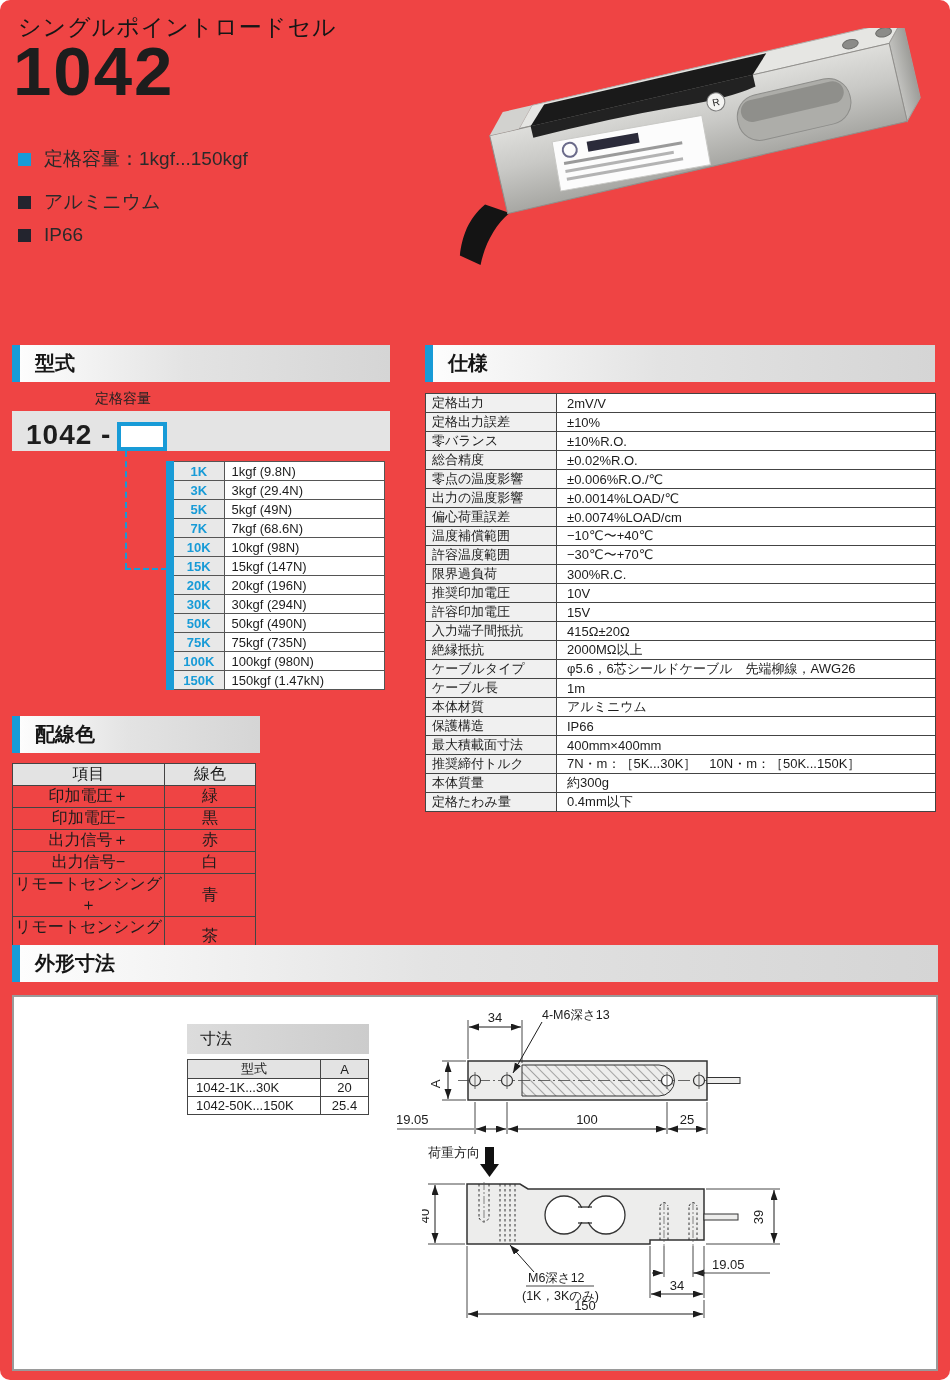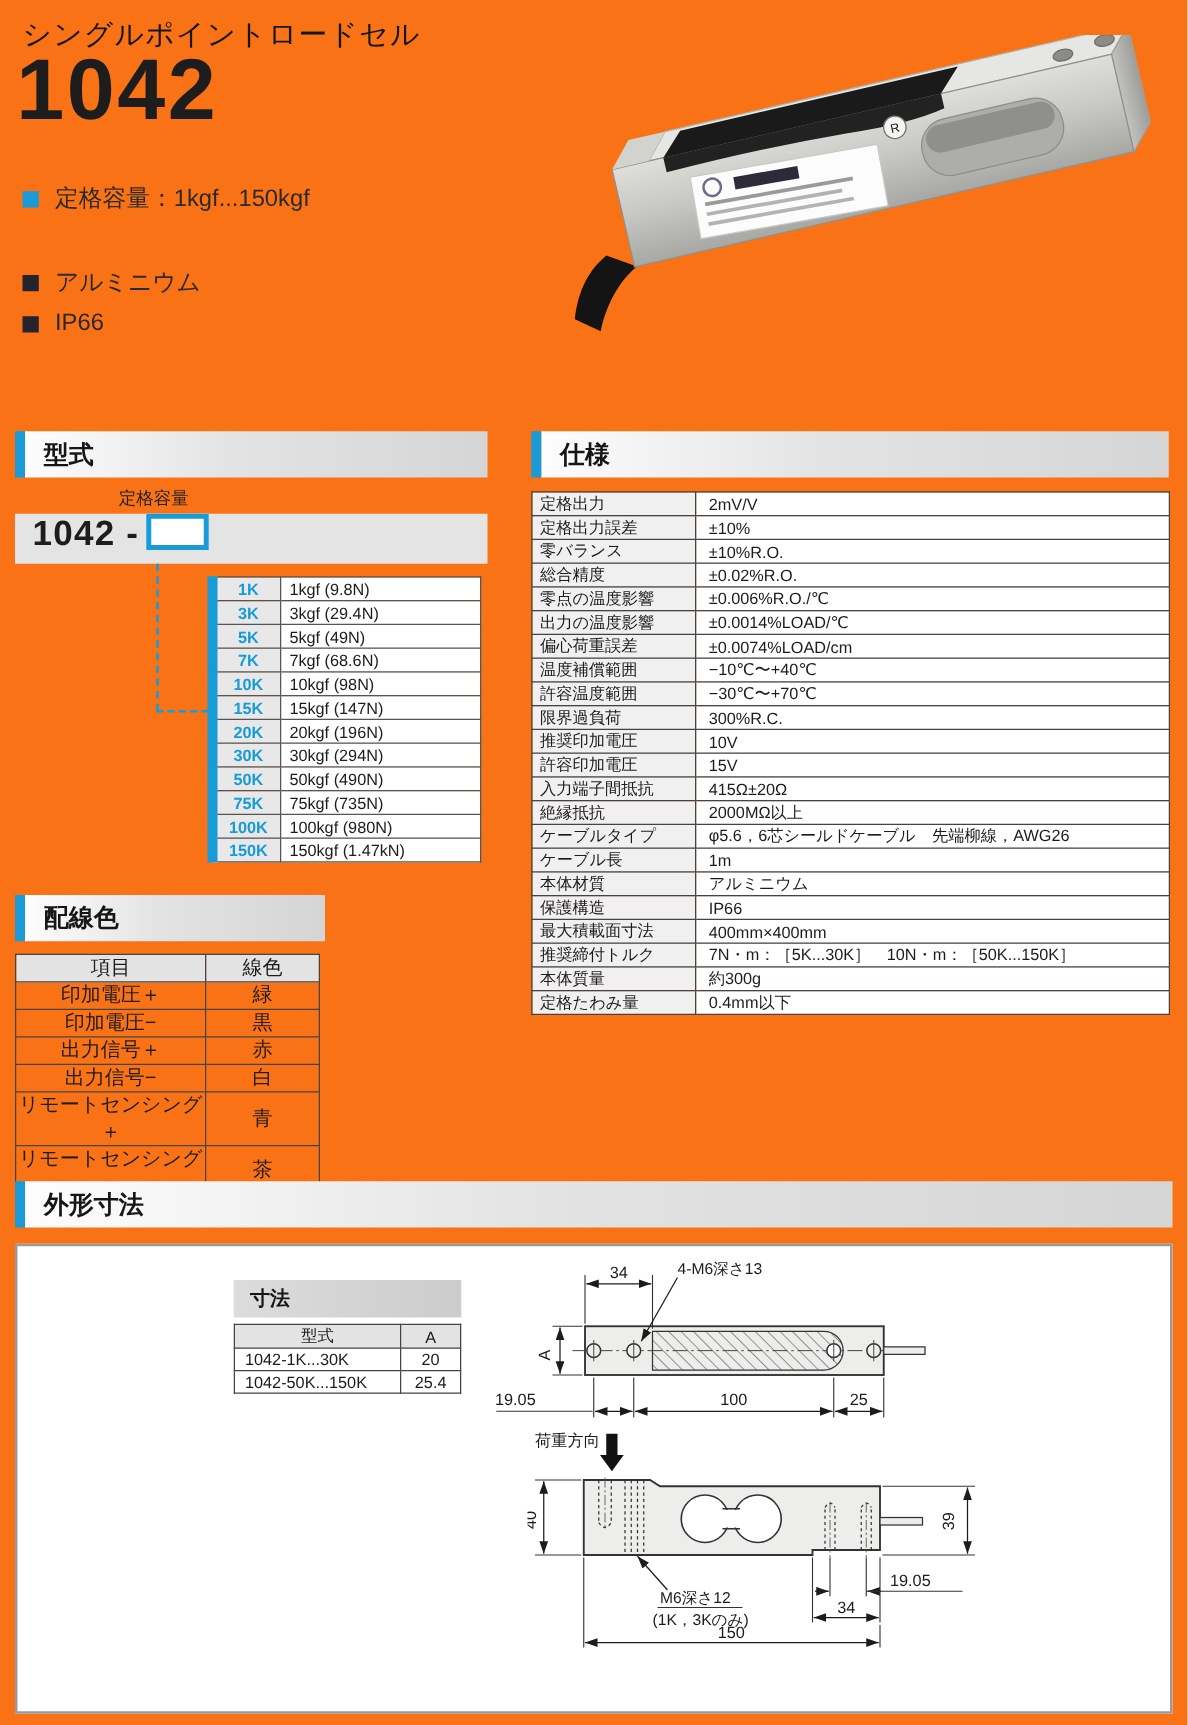--- a/index.html
+++ b/index.html
@@ -1,36 +1,36 @@
 <!DOCTYPE html>
 <html style="--accent: #189bd7;"><head>
 <meta charset="utf-8">
 <style>
   * { margin:0; padding:0; box-sizing:border-box; }
   html,body { background:#fff; }
   body { font-family:"Liberation Sans","DejaVu Sans",sans-serif; color:#1c1c1c; }
-  #page { position:relative; width:950px; height:1380px; background:#f97316; overflow:hidden; }
+  #page { position:relative; width:950px; height:1380px; background:#ef4444; overflow:hidden;border-radius:10px; }
 
   
   .subtitle { position:absolute; left:18px; top:12px; font-size:23px; color:#161616; letter-spacing:1px; }
   .model-number { position:absolute; left:13px; top:36px; font-size:69px; font-weight:800; color:#1d1d1d; line-height:1.05; letter-spacing:2px; }
   .features { position:absolute; left:18px; top:146px; list-style:none; }
   .features li { display:flex; align-items:center; font-size:19px; color:#2a2a2a; margin-bottom:9px; }
-  .features li.first { margin-bottom:41px; }
+  .features li.first { margin-bottom:17px; }
   .features .sq { width:13px; height:13px; margin-right:13px; flex:0 0 auto; }
 
   
   .band { position:absolute; height:37px; border-left:8px solid var(--accent,#189bd7);
           background:linear-gradient(to right,#fdfdfd 0%,#e3e3e3 45%,#d5d5d5 100%);
           display:flex; align-items:center; padding-left:15px;
           font-size:20px; font-weight:bold; color:#161616; }
 
   
   .cap-caption { position:absolute; left:95px; top:390px; font-size:14px; color:#222; }
-  .model-row { position:absolute; left:12px; top:411px; width:378px; height:40px; background:#e4e4e4; display:flex; align-items:flex-start; }
+  .model-row { position:absolute; left:12px; top:411px; width:378px; height:40px; background:#e4e4e4; display:flex; align-items:flex-end; }
   .model-prefix { font-size:28px; font-weight:800; color:#1d1d1d; margin-left:14px; letter-spacing:1px; }
   .cap-box { width:50px; height:29px; border:4px solid var(--accent,#189bd7); background:#fff; margin-left:6px; }
   .dash-v { position:absolute; left:125px; top:451px; height:118px; border-left:2px dashed var(--accent,#189bd7); }
   .dash-h { position:absolute; left:125px; top:568px; width:42px; border-top:2px dashed var(--accent,#189bd7); }
 
   table { border-collapse:collapse; }
   .capacity-table { position:absolute; left:166px; top:461px; border-left:8px solid var(--accent,#189bd7); }
   .capacity-table td { border:1px solid #555; font-size:13px; height:19px; padding:0 7px; }
   .capacity-table td.code { background:#e8e8e8; color:var(--accent,#189bd7); font-weight:bold; text-align:center; width:54px; }
   .capacity-table td.val  { background:#fff; width:160px; white-space:nowrap; }
@@ -45,21 +45,21 @@
   
   .spec-table { position:absolute; left:425px; top:393px; }
   .spec-table th, .spec-table td { border:1px solid #444; font-size:13px; height:18px; text-align:left; font-weight:normal; white-space:nowrap; }
   .spec-table th { background:#f0f0f0; width:131px; padding:0 6px; }
   .spec-table td { background:#fff; width:379px; padding:0 10px; }
 
   
   .dim-box { position:absolute; left:12px; top:995px; width:926px; height:376px; background:#fff; border:2px solid #9a9a9a; }
   .sub-band { position:absolute; left:173px; top:27px; width:182px; height:30px;
               background:linear-gradient(to right,#dcdcdc,#cccccc); display:flex; align-items:center;
-              padding-left:13px; font-size:16px; font-weight:bold; color:#161616; }
+              padding-left:13px; font-size:16px; font-weight:normal; color:#161616; }
   .dims-table { position:absolute; left:173px; top:62px; }
   .dims-table th, .dims-table td { border:1px solid #444; font-size:13px; height:18px; font-weight:normal; }
   .dims-table th { background:#e3e3e3; text-align:center; }
   .dims-table td.m { width:133px; text-align:left; padding:0 8px; background:#fff; }
   .dims-table td.a { width:48px; text-align:center; background:#fff; }
   .dims-table th.m { width:133px; } .dims-table th.a { width:48px; }
 
   .top-view  { position:absolute; left:378px; top:5px; }
   .side-view { position:absolute; left:408px; top:145px; }
   svg text { font-family:"Liberation Sans","DejaVu Sans",sans-serif; fill:#1c1c1c; }

